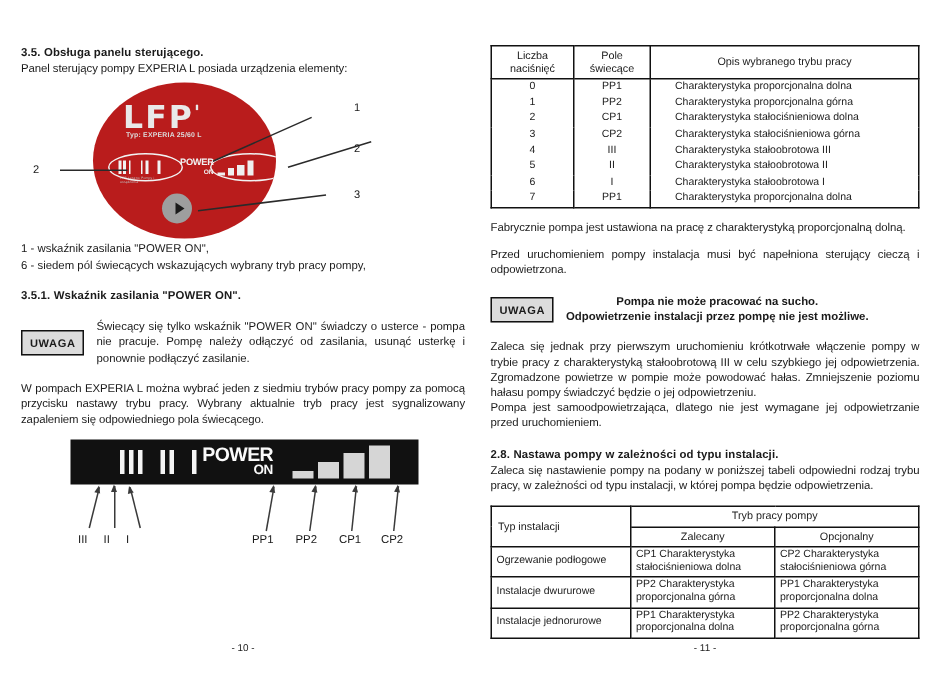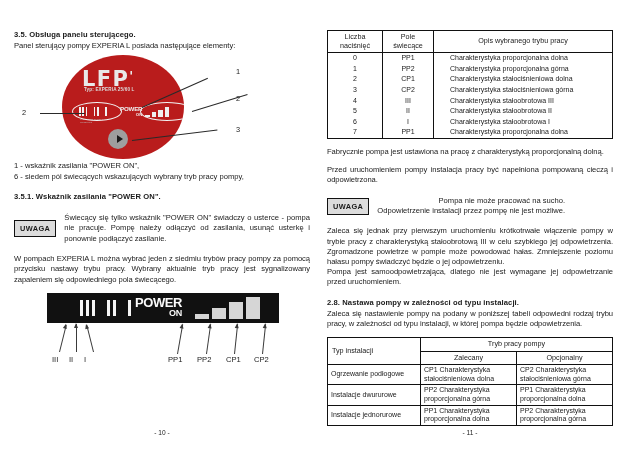--- a/index.html
+++ b/index.html
@@ -226,21 +226,21 @@
     letter-spacing: 0.4px;
     padding: 3px 5px;
     margin-top: 7px;
   }
   .note-text {
     font-size: 7.6px;
     line-height: 10.4px;
     text-align: justify;
     font-weight: normal;
   }
-  .note-text.bold { font-weight: normal; text-align: right; }
+  .note-text.bold { font-weight: bold; text-align: center; }
 
   
   .strip-wrap {
     position: relative;
     height: 84px;
     margin-top: 8px;
   }
   .strip {
     position: absolute;
     left: 33px;
@@ -341,21 +341,21 @@
   .t2 td { font-size: 7px; line-height: 8.8px; vertical-align: top; padding: 2px 3px; }
 </style>
 </head>
 <body>
 
 <div class="page">
 
   <div class="col-left">
 
     <div class="h-sec">3.5. Obsługa panelu sterującego.</div>
-    <p class="body nj">Panel sterujący pompy EXPERIA L posiada następujące elementy:</p>
+    <p class="body nj">Panel sterujący pompy EXPERIA L posiada urządzenia elementy:</p>
 
     <div class="panel-wrap">
 
       <div class="circle">
         <div class="lfp"><span>LFP</span><span class="tick">'</span></div>
         <div class="typ">Typ: EXPERIA 25/60 L</div>
 
         <div class="bars-left">
           <span class="bg-iii">
               <span></span>
@@ -519,21 +519,21 @@
           <td class="c">PP1</td>
           <td class="d">Charakterystyka proporcjonalna dolna</td>
         </tr>
       </tbody>
     </table>
 
     <div class="gap8"></div>
     <p class="body">Fabrycznie pompa jest ustawiona na pracę z charakterystyką proporcjonalną dolną.</p>
 
     <div class="gap8"></div>
-    <p class="body">Przed uruchomieniem pompy instalacja pracy być napełniona pompowaną cieczą i odpowietrzona.</p>
+    <p class="body">Przed uruchomieniem pompy instalacja musi być napełniona sterujący cieczą i odpowietrzona.</p>
 
     <div class="gap8"></div>
     <div class="note">
       <div class="note-badge" style="margin-top:2px;">UWAGA</div>
       <div class="note-text bold">
         <div>Pompa nie może pracować na sucho.</div>
         <div>Odpowietrzenie instalacji przez pompę nie jest możliwe.</div>
       </div>
     </div>
 

